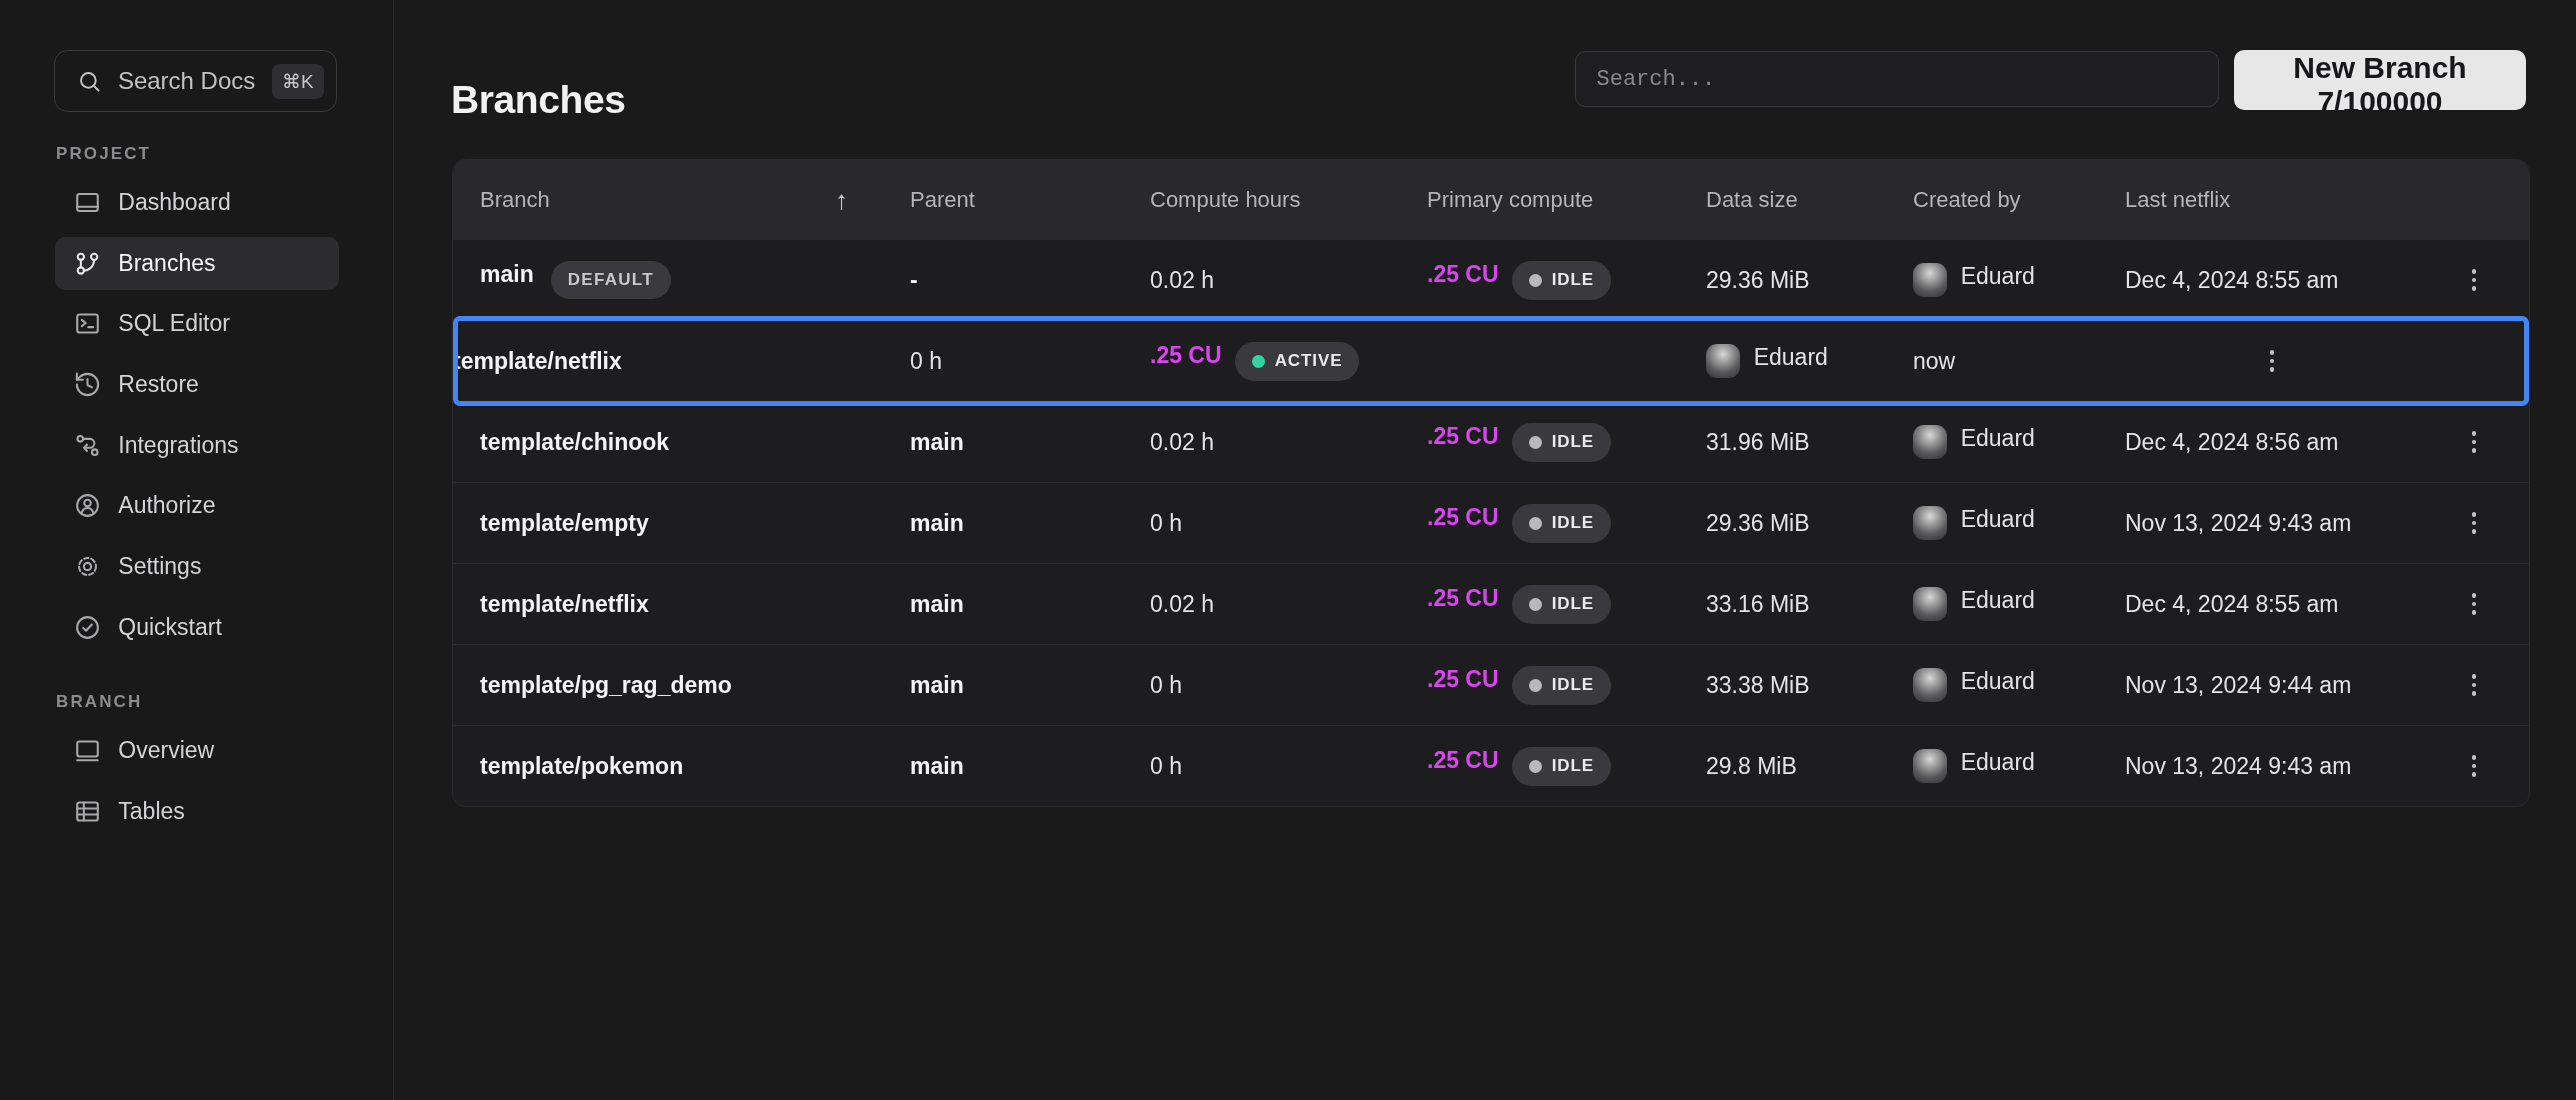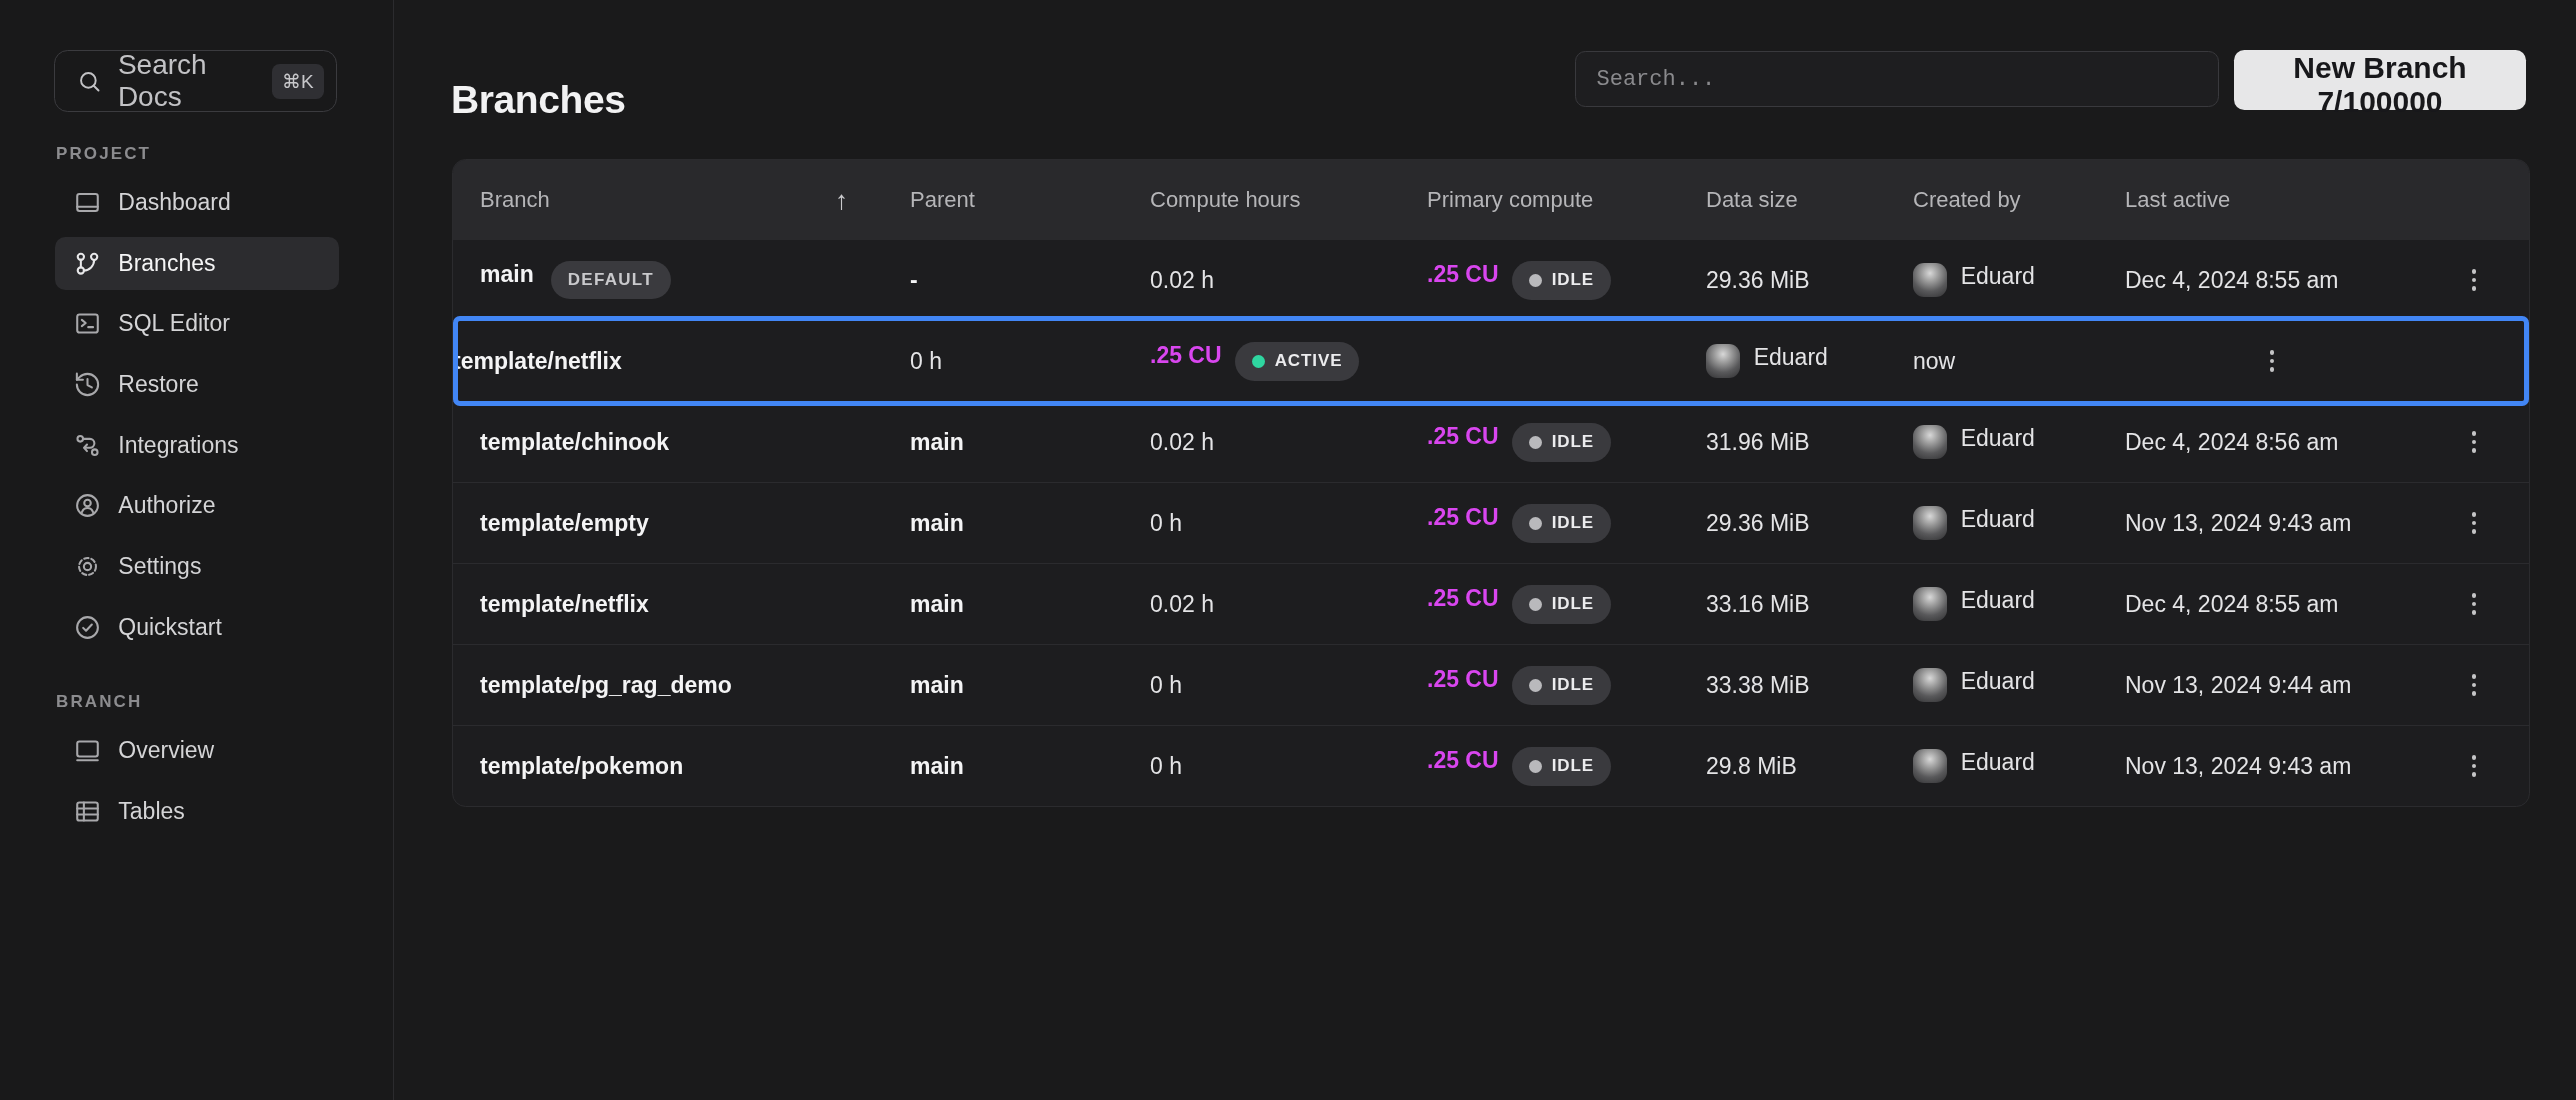--- a/index.html
+++ b/index.html
@@ -10,21 +10,21 @@
     color:#E6E6E8;
     -webkit-font-smoothing:antialiased;
   }
   
   .sidebar{position:absolute;left:0;top:0;width:394px;height:100%;background:#19191A;border-right:0.9px solid #2B2B2E;box-sizing:border-box;}
   .search-docs{
     position:absolute;left:54px;top:50px;width:283px;height:62px;box-sizing:border-box;
     border:0.9px solid #3B3B3F;border-radius:13.7px;display:flex;align-items:center;
     padding:0 12px 0 20.5px;gap:15.4px;cursor:pointer;background:transparent;
   }
-  .search-docs .sd-label{font-size:28px;color:#C2C2C5;}
+  .search-docs .sd-label{font-size:24px;color:#C2C2C5;}
   .kbd{margin-left:auto;background:#2F2F33;border-radius:7.7px;padding:6px 10.3px;font-size:19px;color:#C8C8CB;}
   .icon-svg svg{display:block;}
   .icon-svg svg *{stroke:currentColor;fill:none;stroke-width:1.7;stroke-linecap:round;stroke-linejoin:round;}
   .search-docs .icon-svg{color:#C2C2C5;width:27px;height:27px;}
   .search-docs .icon-svg svg{width:27px;height:27px;}
   .nav{position:absolute;left:0;top:144px;width:100%;}
   .section-label{margin:0 0 12px 56px;font-size:17px;letter-spacing:2.1px;color:#8C8C8F;font-weight:700;}
   .nav-section{margin-bottom:38px;}
   .nav-item{
     width:284px;height:53px;margin:0 0 7.7px 55px;box-sizing:border-box;border-radius:10.3px;
@@ -237,21 +237,21 @@
           <div class="th c3">
             <span>Primary compute</span>
           </div>
           <div class="th c4">
             <span>Data size</span>
           </div>
           <div class="th c5">
             <span>Created by</span>
           </div>
           <div class="th c6">
-            <span>Last active</span>
+            <span>Last netflix</span>
           </div>
           <div class="th c7"></div>
         </div>
       <div class="tbody">
           <div class="trow">
             <div class="td c0">
               <span class="branch-name">main</span>
               <span class="badge-default">DEFAULT</span>
             </div>
             <div class="td c1">

